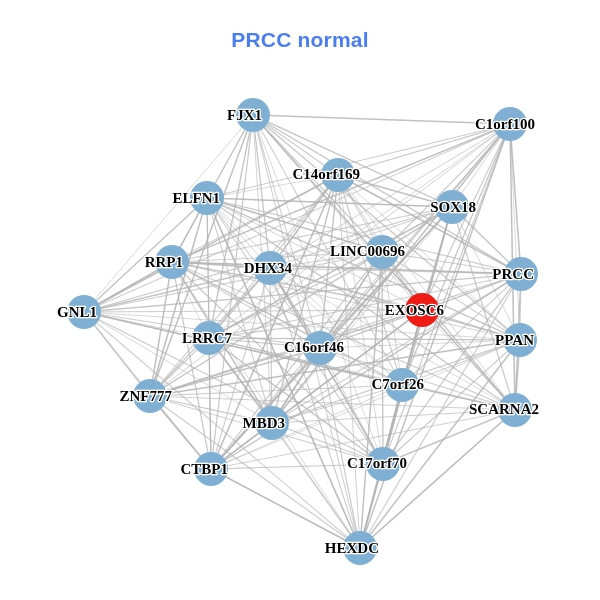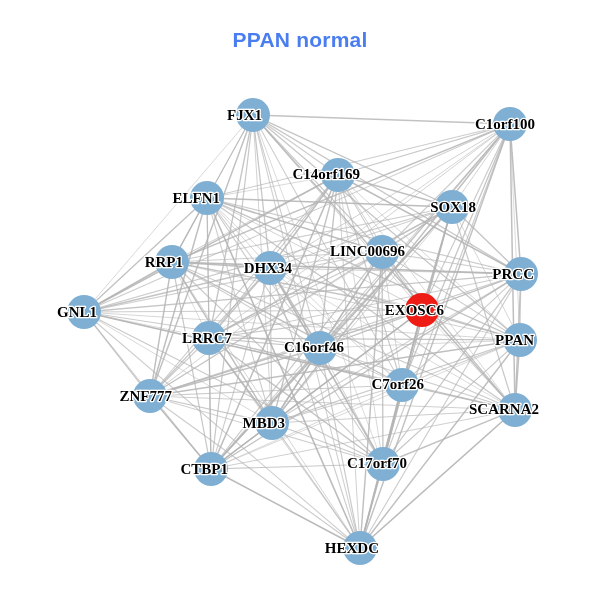--- a/index.html
+++ b/index.html
@@ -51,21 +51,21 @@
   }
   .edge-line {
     stroke-linecap: round;
   }
 </style>
 </head>
 <body>
 
 <div id="app">
 
-  <div id="title">PPAN normal</div>
+  <div id="title">PRCC normal</div>
 
   <svg id="graph" viewBox="0 0 600 600" xmlns="http://www.w3.org/2000/svg">
     <g id="edges-layer">
         <line x1="253" y1="115" x2="510" y2="124" stroke="#b4b4b4" stroke-width="1.38" opacity="0.80" class="edge-line"></line>
         <line x1="253" y1="115" x2="338" y2="175" stroke="#b4b4b4" stroke-width="1.12" opacity="0.67" class="edge-line"></line>
         <line x1="253" y1="115" x2="452" y2="207" stroke="#b4b4b4" stroke-width="1.37" opacity="0.79" class="edge-line"></line>
         <line x1="253" y1="115" x2="207" y2="198" stroke="#b4b4b4" stroke-width="1.19" opacity="0.71" class="edge-line"></line>
         <line x1="253" y1="115" x2="382" y2="252" stroke="#b4b4b4" stroke-width="1.17" opacity="0.70" class="edge-line"></line>
         <line x1="253" y1="115" x2="172" y2="262" stroke="#b4b4b4" stroke-width="0.97" opacity="0.60" class="edge-line"></line>
         <line x1="253" y1="115" x2="270" y2="268" stroke="#b4b4b4" stroke-width="1.28" opacity="0.75" class="edge-line"></line>

